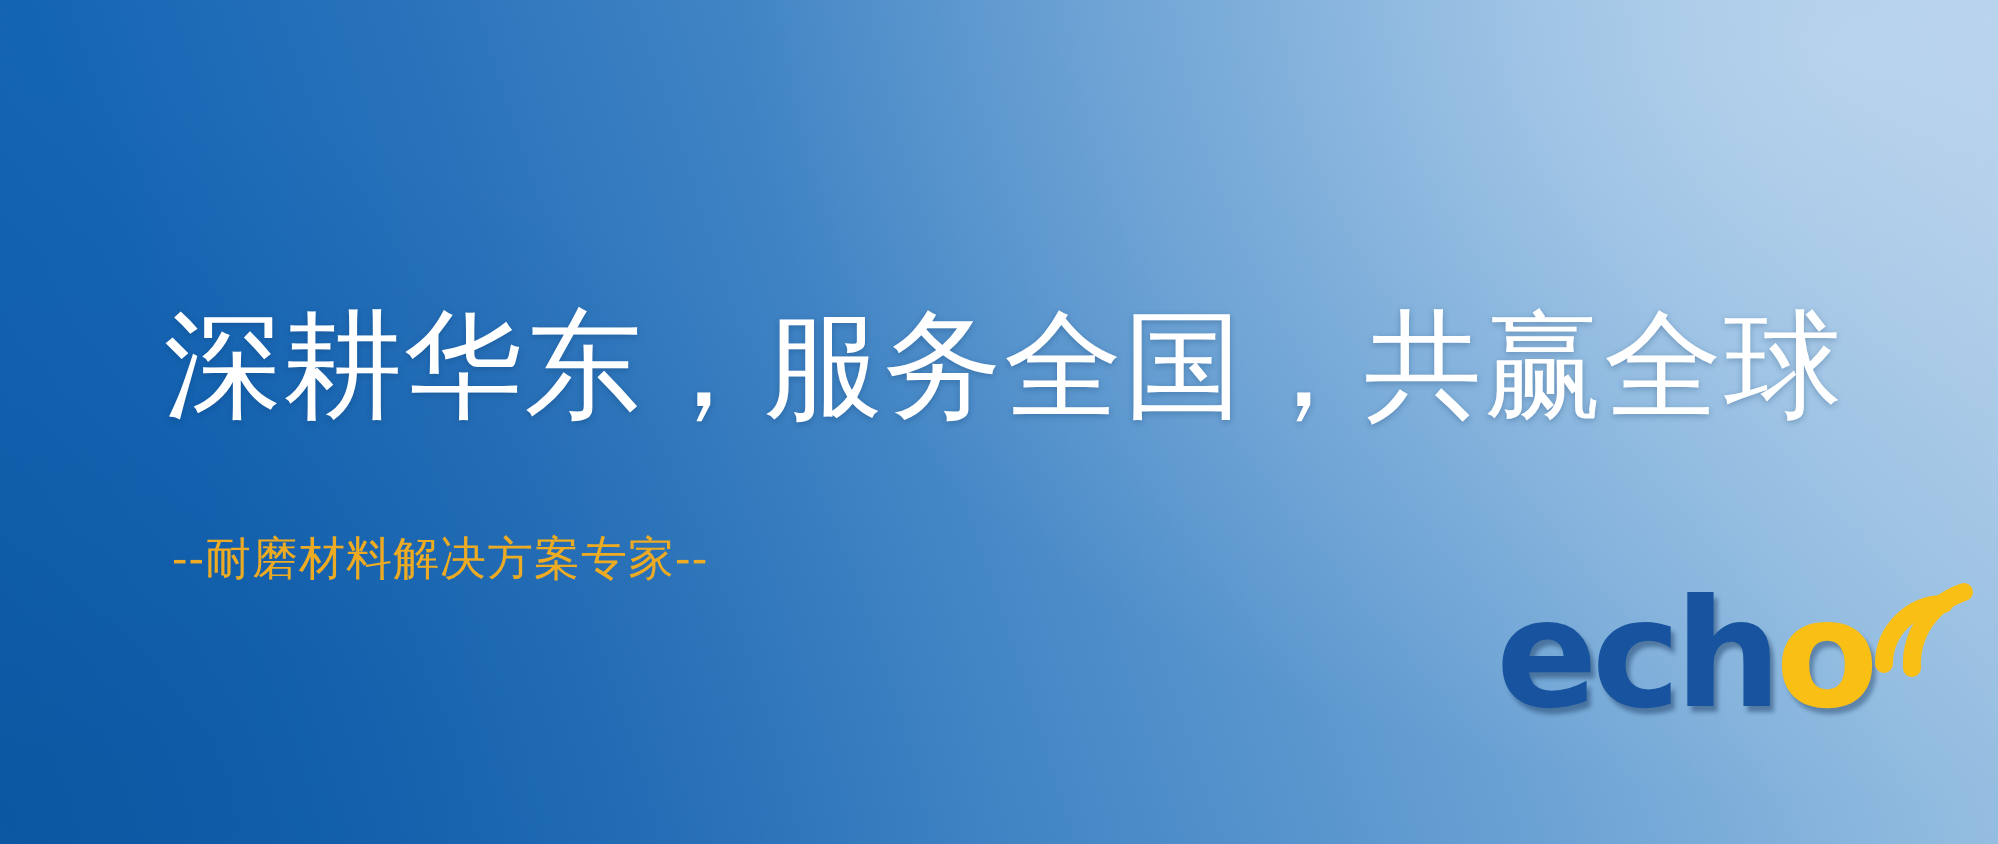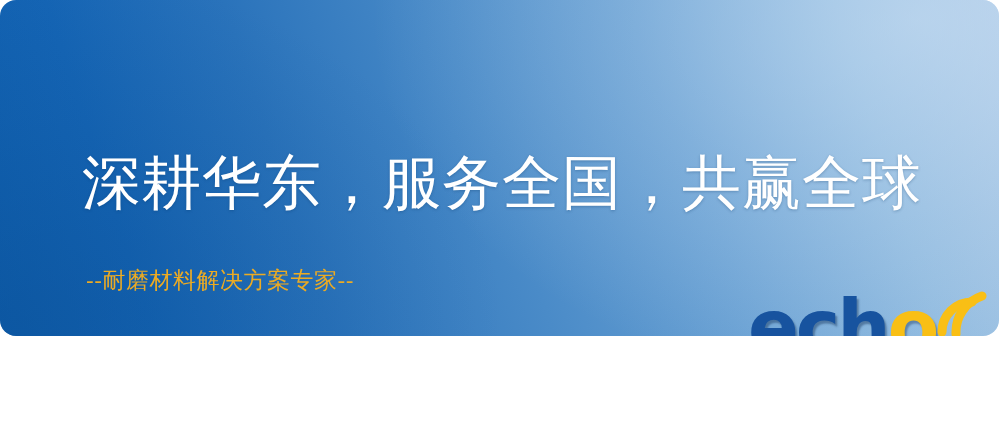--- a/index.html
+++ b/index.html
@@ -4,34 +4,33 @@
 <style>
   html, body {
     margin: 0;
     padding: 0;
     background: #ffffff;
   }
 
   #banner {
     position: relative;
     width: 999px;
-    height: 336px;
+    height: 422px;
     overflow: hidden;
     font-family: "Liberation Sans", sans-serif;
     
     background:
       linear-gradient(72deg,
         #0f5fae 0%,
         #1565b5 14%,
         #2a73bb 30%,
         #4a8bc8 50%,
         #6ba2d4 68%,
         #8fbadf 85%,
         #a9c7e5 100%);
-    border-radius: 16px;
   }
 
   
   #banner .bloom {
     position: absolute;
     inset: 0;
     background: radial-gradient(ellipse 760px 520px at 92% 6%,
                   rgba(206, 226, 245, 0.55) 0%,
                   rgba(206, 226, 245, 0.22) 38%,
                   rgba(206, 226, 245, 0.0) 72%);

